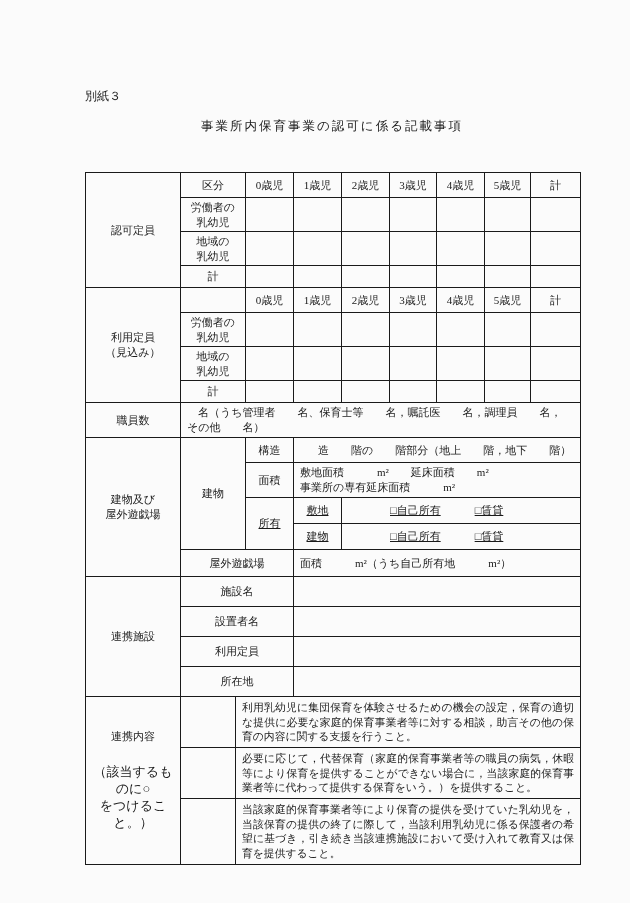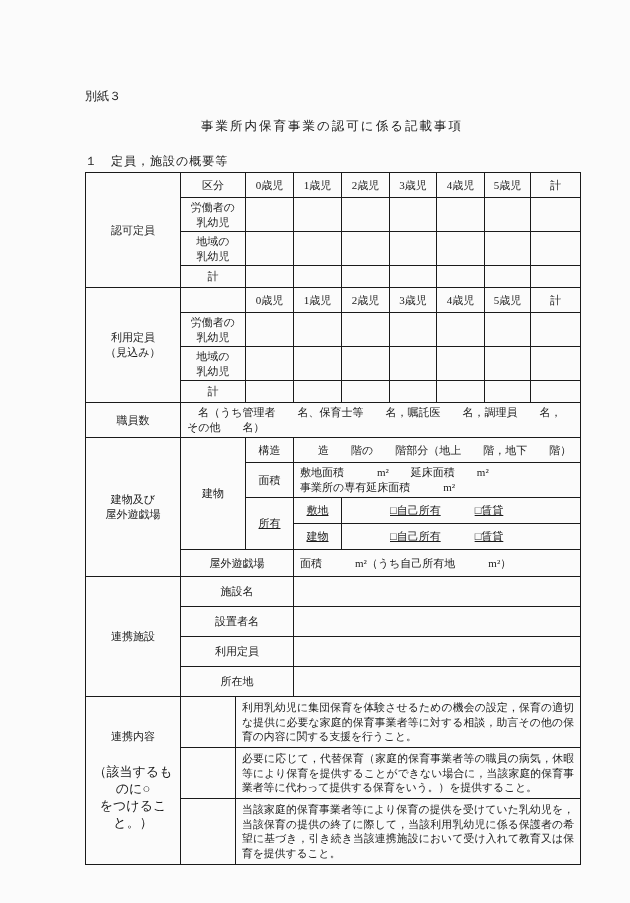--- a/index.html
+++ b/index.html
@@ -47,21 +47,20 @@
   .opts .opt2{margin-left:34px;margin-top:36px;}
   .indent{ text-indent:18px;}
 </style>
 </head>
 <body>
 
 <div class="page">
 
   <div class="attachment">別紙３</div>
   <div class="doc-title">事業所内保育事業の認可に係る記載事項</div>
-  <div class="section-heading">１　定員，施設の概要等</div>
 
   <table class="main">
     <colgroup>
       <col style="width:95px">
         <col style="width:55px">
         <col style="width:10px">
       <col style="width:48px">
         <col style="width:48px">
         <col style="width:48px">
       <col style="width:47px">

